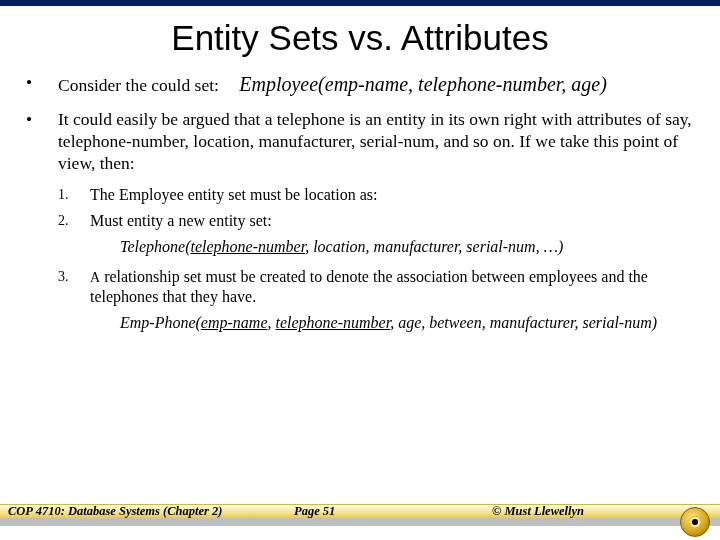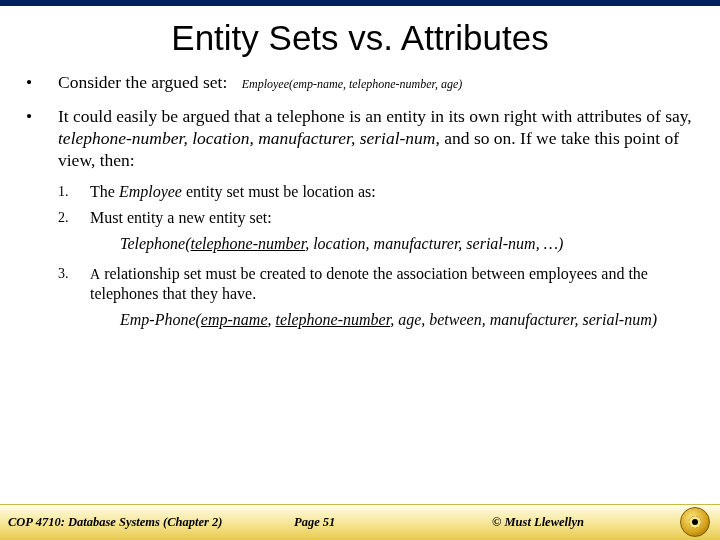--- a/index.html
+++ b/index.html
@@ -36,22 +36,22 @@
     width: 34px;
     flex-shrink: 0;
     text-align: left;
     padding-left: 2px;
   }
   .bullet-body {
     flex: 1;
   }
   .inline-sig {
     font-style: italic;
-    font-size: 12px;
-    margin-left: 10px;
+    font-size: 20px;
+    margin-left: 16px;
   }
   .num-list {
     margin: 10px 0 0 0;
     font-size: 16px;
   }
   .num-row {
     display: flex;
     margin-bottom: 6px;
   }
   .num-idx {
@@ -62,29 +62,29 @@
   }
   .num-body {
     flex: 1;
   }
   .def-line {
     font-style: italic;
     margin: 4px 0 10px 62px;
     font-size: 16px;
   }
   .ul { text-decoration: underline; }
-  .ital { font-style: italic; }
+  .ital { }
 
   .footer {
     position: absolute;
     left: 0; right: 0; bottom: 0;
     height: 36px;
   }
   .footer-grad {
-    height: 36px;
+    height: 14px;
     background: linear-gradient(to bottom, #fffde6 0%, #f5e28a 60%, #e6c94d 100%);
     border-top: 1px solid #c9b84a;
     display: flex;
     align-items: center;
     font-style: italic;
     font-weight: bold;
     font-size: 12.5px;
     padding: 0 8px;
   }
   .footer-left { flex: 1.3; }
@@ -120,21 +120,21 @@
 
 <div class="top-bar"></div>
 
 <h1 class="title">Entity Sets vs. Attributes</h1>
 
 <div class="content">
 
   <div class="bullet-row">
     <div class="bullet-dot">•</div>
     <div class="bullet-body">
-      <span>Consider the argued set:</span>
+      <span>Consider the could set:</span>
       <span class="inline-sig">Employee(emp-name, telephone-number, age)</span>
     </div>
   </div>
 
   <div class="bullet-row">
     <div class="bullet-dot">•</div>
     <div class="bullet-body">
       <span>It could easily be argued that a telephone is an entity in its own right with attributes of say, </span><span class="ital">telephone-number, location, manufacturer, serial-num,</span><span> and so on.  If we take this point of view, then:</span>
 
       <div class="num-list">

